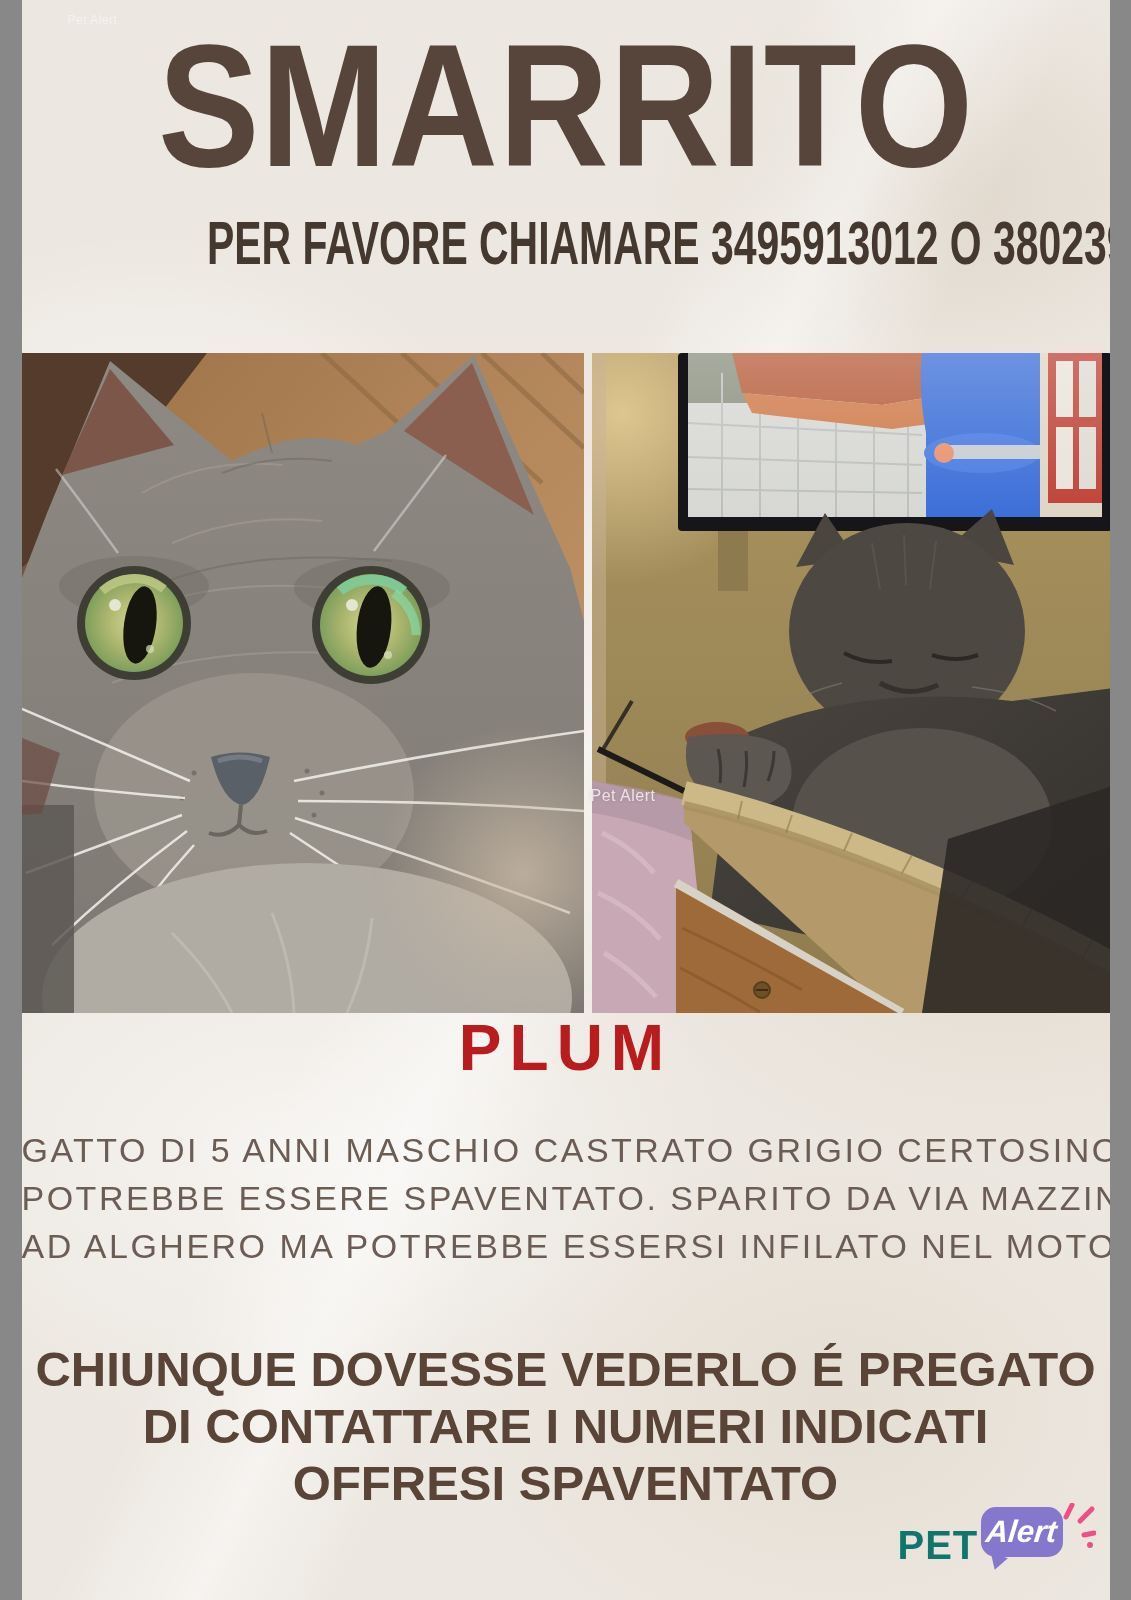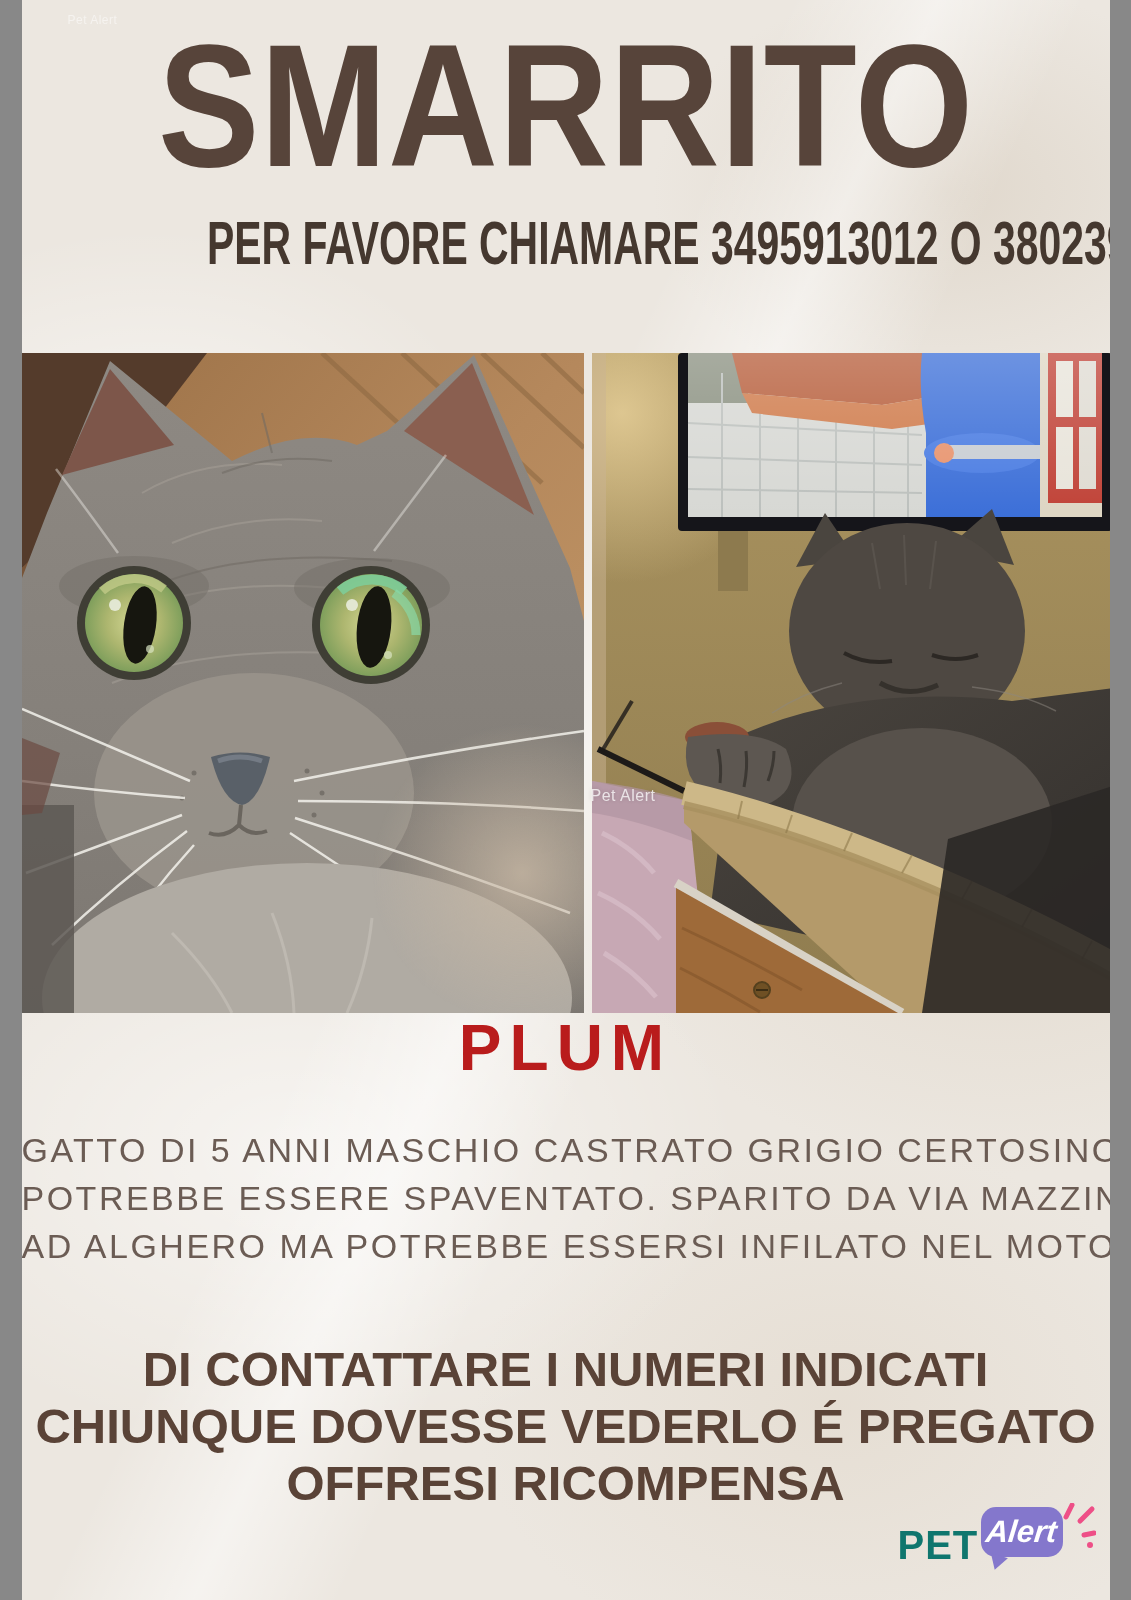--- a/index.html
+++ b/index.html
@@ -332,23 +332,23 @@
 
   <div class="pet-name">PLUM</div>
 
   <div class="desc">
     <div>GATTO DI 5 ANNI MASCHIO CASTRATO GRIGIO CERTOSINO</div>
     <div>POTREBBE ESSERE SPAVENTATO. SPARITO DA VIA MAZZINI 57</div>
     <div>AD ALGHERO MA POTREBBE ESSERSI INFILATO NEL MOTORE</div>
   </div>
 
   <div class="cta">
+    <div>CHIUNQUE DOVESSE VEDERLO É PREGATO</div>
     <div>DI CONTATTARE I NUMERI INDICATI</div>
-    <div>CHIUNQUE DOVESSE VEDERLO É PREGATO</div>
-    <div>OFFRESI RICOMPENSA</div>
+    <div>OFFRESI SPAVENTATO</div>
   </div>
 
   <div class="logo">
     <span class="logo-pet">PET</span>
     <div class="logo-bubble">
       <span class="logo-alert">Alert</span>
     </div>
     <svg class="sparkles" width="36" height="46" viewBox="0 0 36 46">
       <g stroke="#ee4f87" stroke-width="5" stroke-linecap="round">
         <line x1="6" y1="14" x2="12" y2="2"></line>

